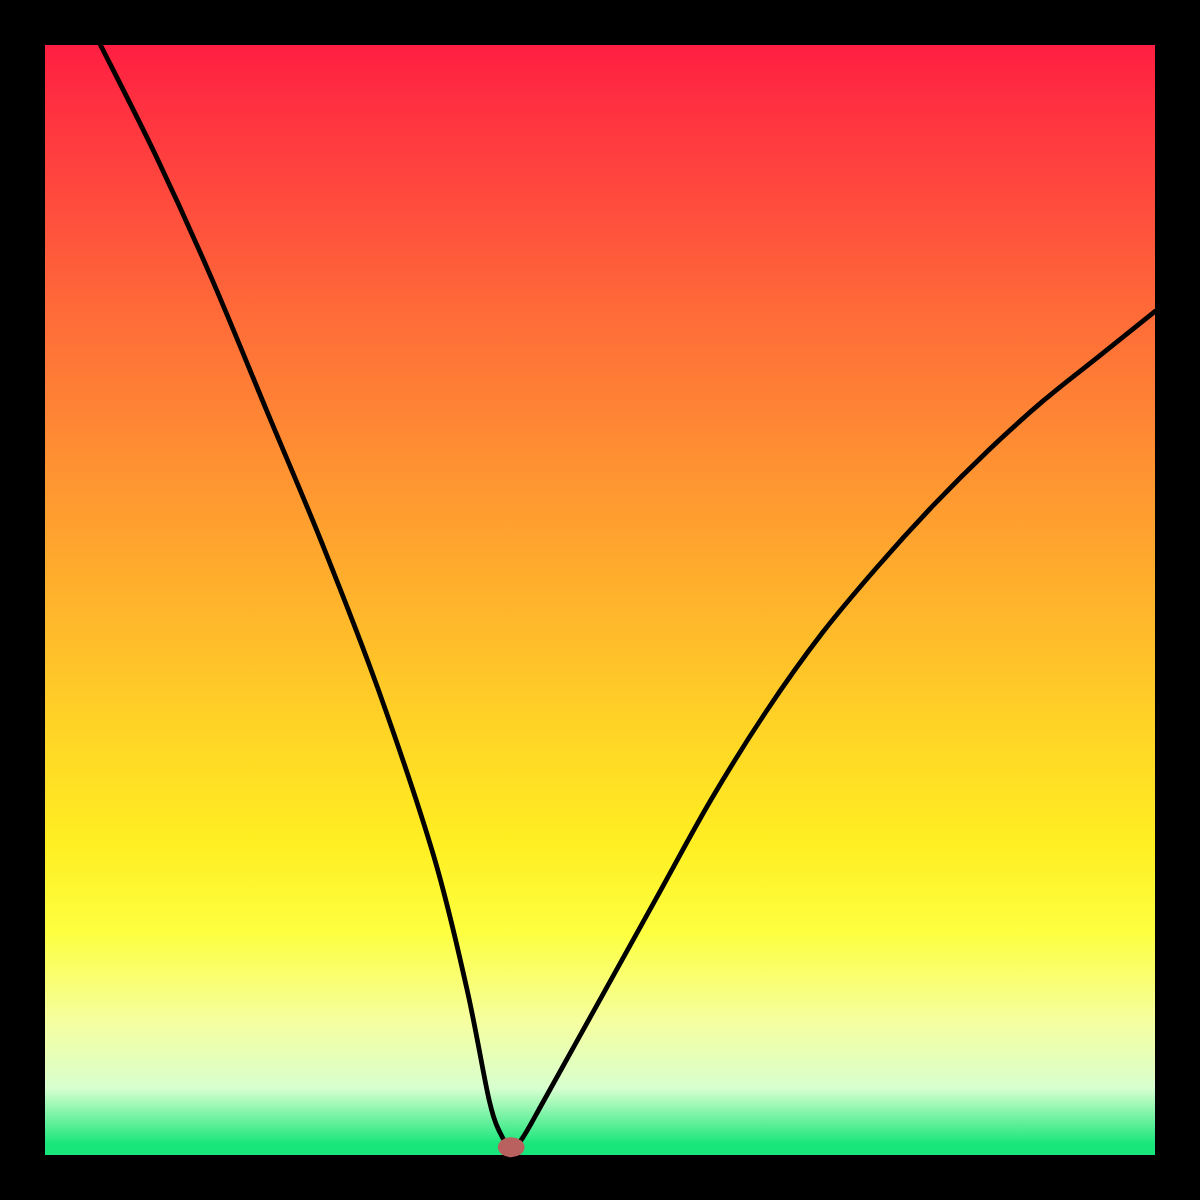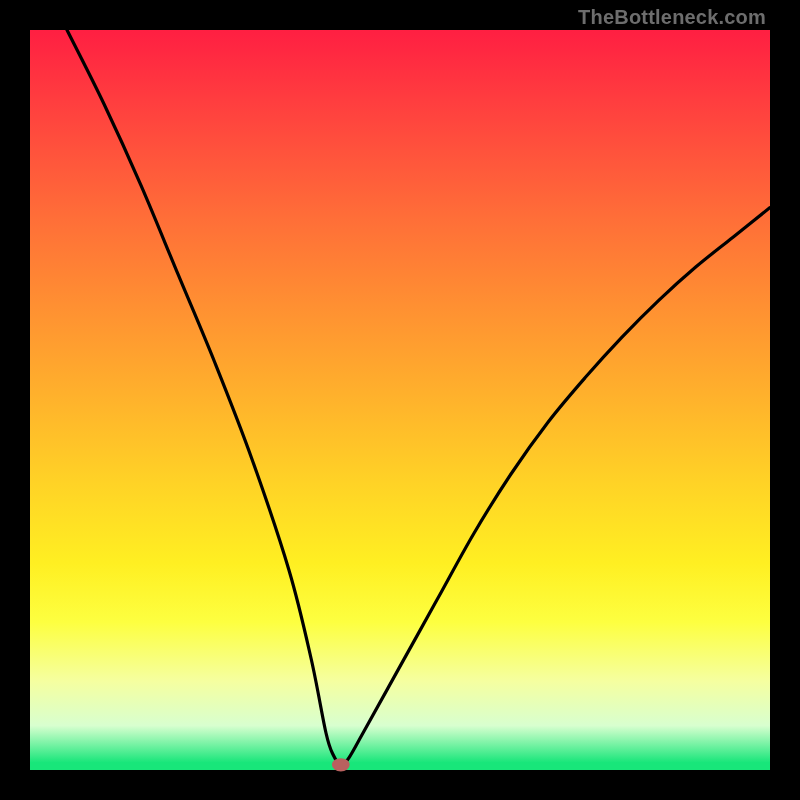--- a/index.html
+++ b/index.html
@@ -71,14 +71,13 @@
 </head>
 <body>
 
 <div class="frame">
   <div class="plot-area">
     <svg class="curve" viewBox="0 0 740 740">
       <path id="curve-path" class="curve-path" d="M 37.00 0.00 C 43.17 12.33, 61.67 48.10, 74.00 74.00 C 86.33 99.90, 98.67 127.03, 111.00 155.40 C 123.33 183.77, 135.67 214.60, 148.00 244.20 C 160.33 273.80, 172.67 302.17, 185.00 333.00 C 197.33 363.83, 209.67 394.67, 222.00 429.20 C 234.33 463.73, 249.13 506.90, 259.00 540.20 C 268.87 573.50, 275.03 601.87, 281.20 629.00 C 287.37 656.13, 292.30 686.97, 296.00 703.00 C 299.70 719.03, 300.93 719.90, 303.40 725.20 C 305.87 730.50, 308.33 734.20, 310.80 734.82 C 313.27 735.44, 314.50 734.20, 318.20 728.90 C 321.90 723.60, 324.37 718.42, 333.00 703.00 C 341.63 687.58, 357.67 658.60, 370.00 636.40 C 382.33 614.20, 394.67 592.00, 407.00 569.80 C 419.33 547.60, 431.67 524.17, 444.00 503.20 C 456.33 482.23, 468.67 462.50, 481.00 444.00 C 493.33 425.50, 505.67 408.23, 518.00 392.20 C 530.33 376.17, 542.67 361.98, 555.00 347.80 C 567.33 333.62, 579.67 320.05, 592.00 307.10 C 604.33 294.15, 616.67 281.82, 629.00 270.10 C 641.33 258.38, 653.67 247.28, 666.00 236.80 C 678.33 226.32, 690.67 217.07, 703.00 207.20 C 715.33 197.33, 733.83 182.53, 740.00 177.60"></path>
       <ellipse id="marker" class="marker" cx="310.80" cy="734.82" rx="8.88" ry="6.66" fill="#b9615f"></ellipse>
     </svg>
   </div>
-  <div class="watermark">TheBottleneck.com</div>
 </div>
 
 </body></html>

